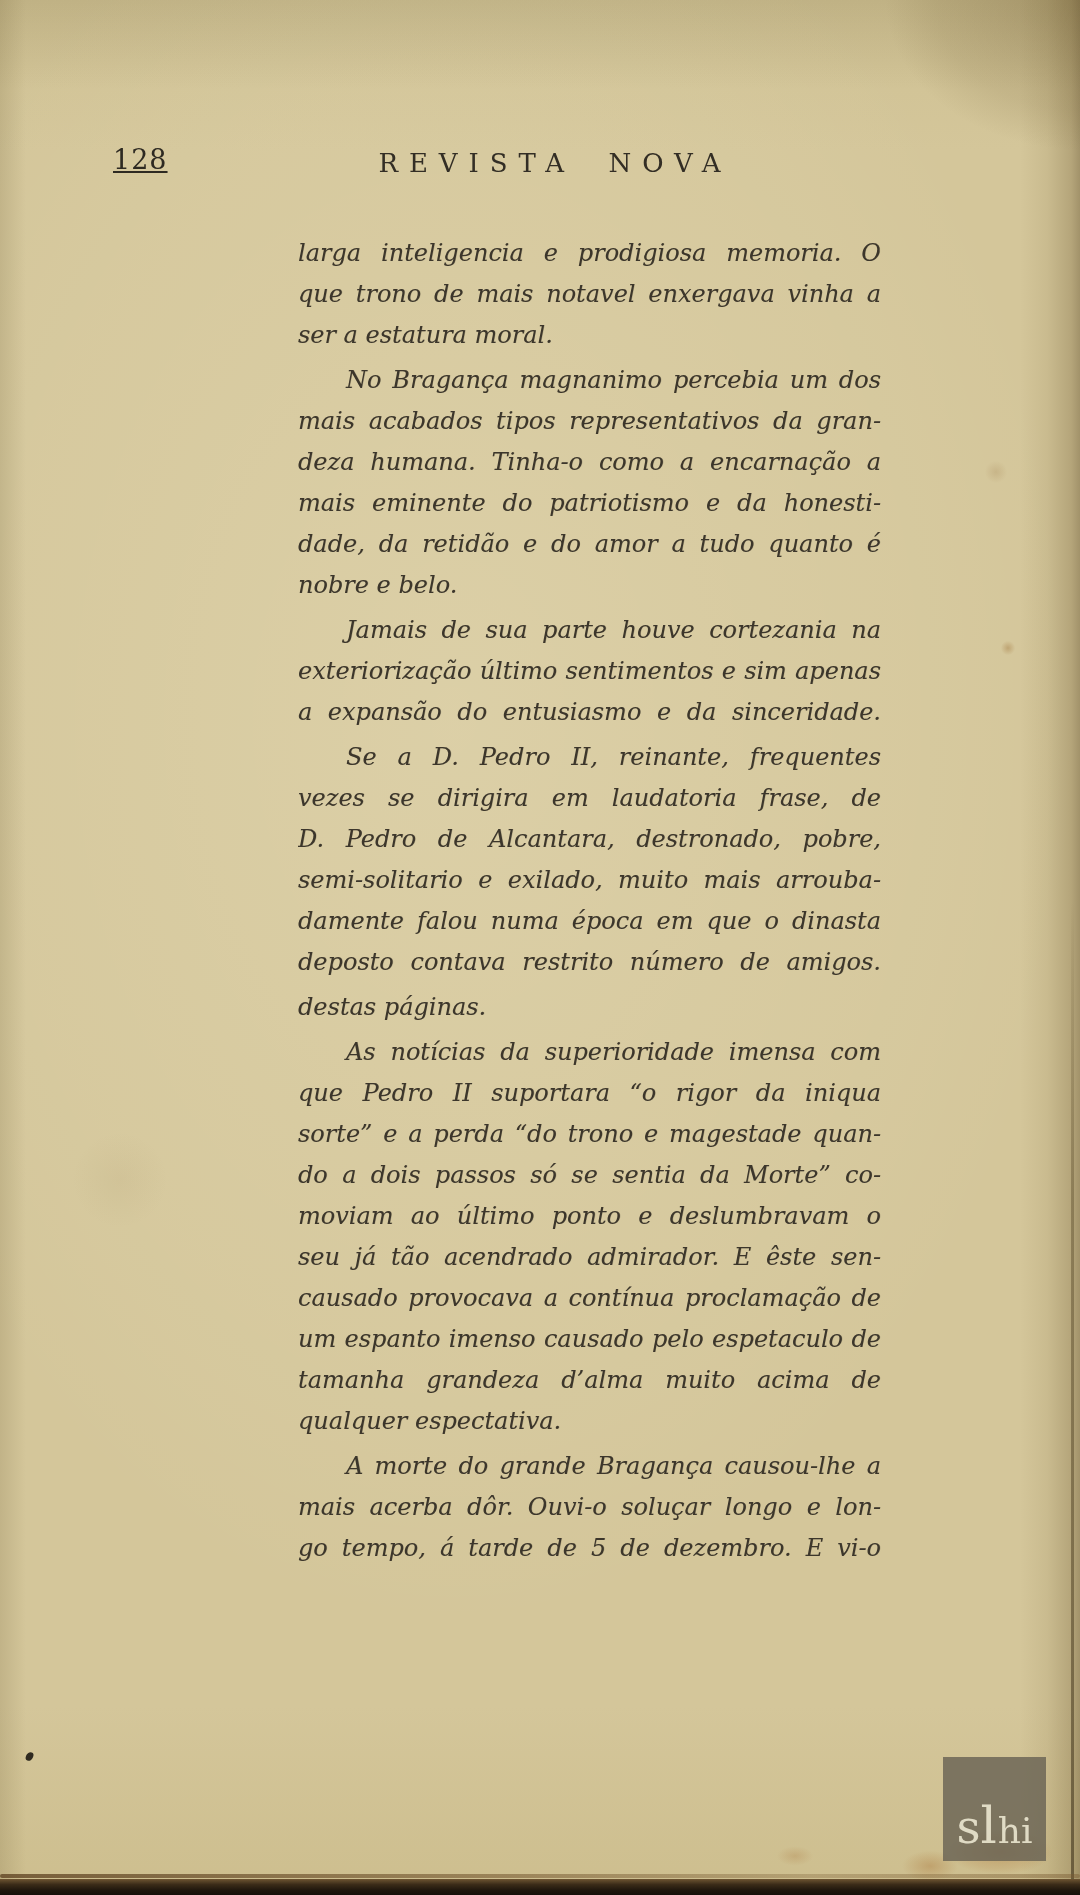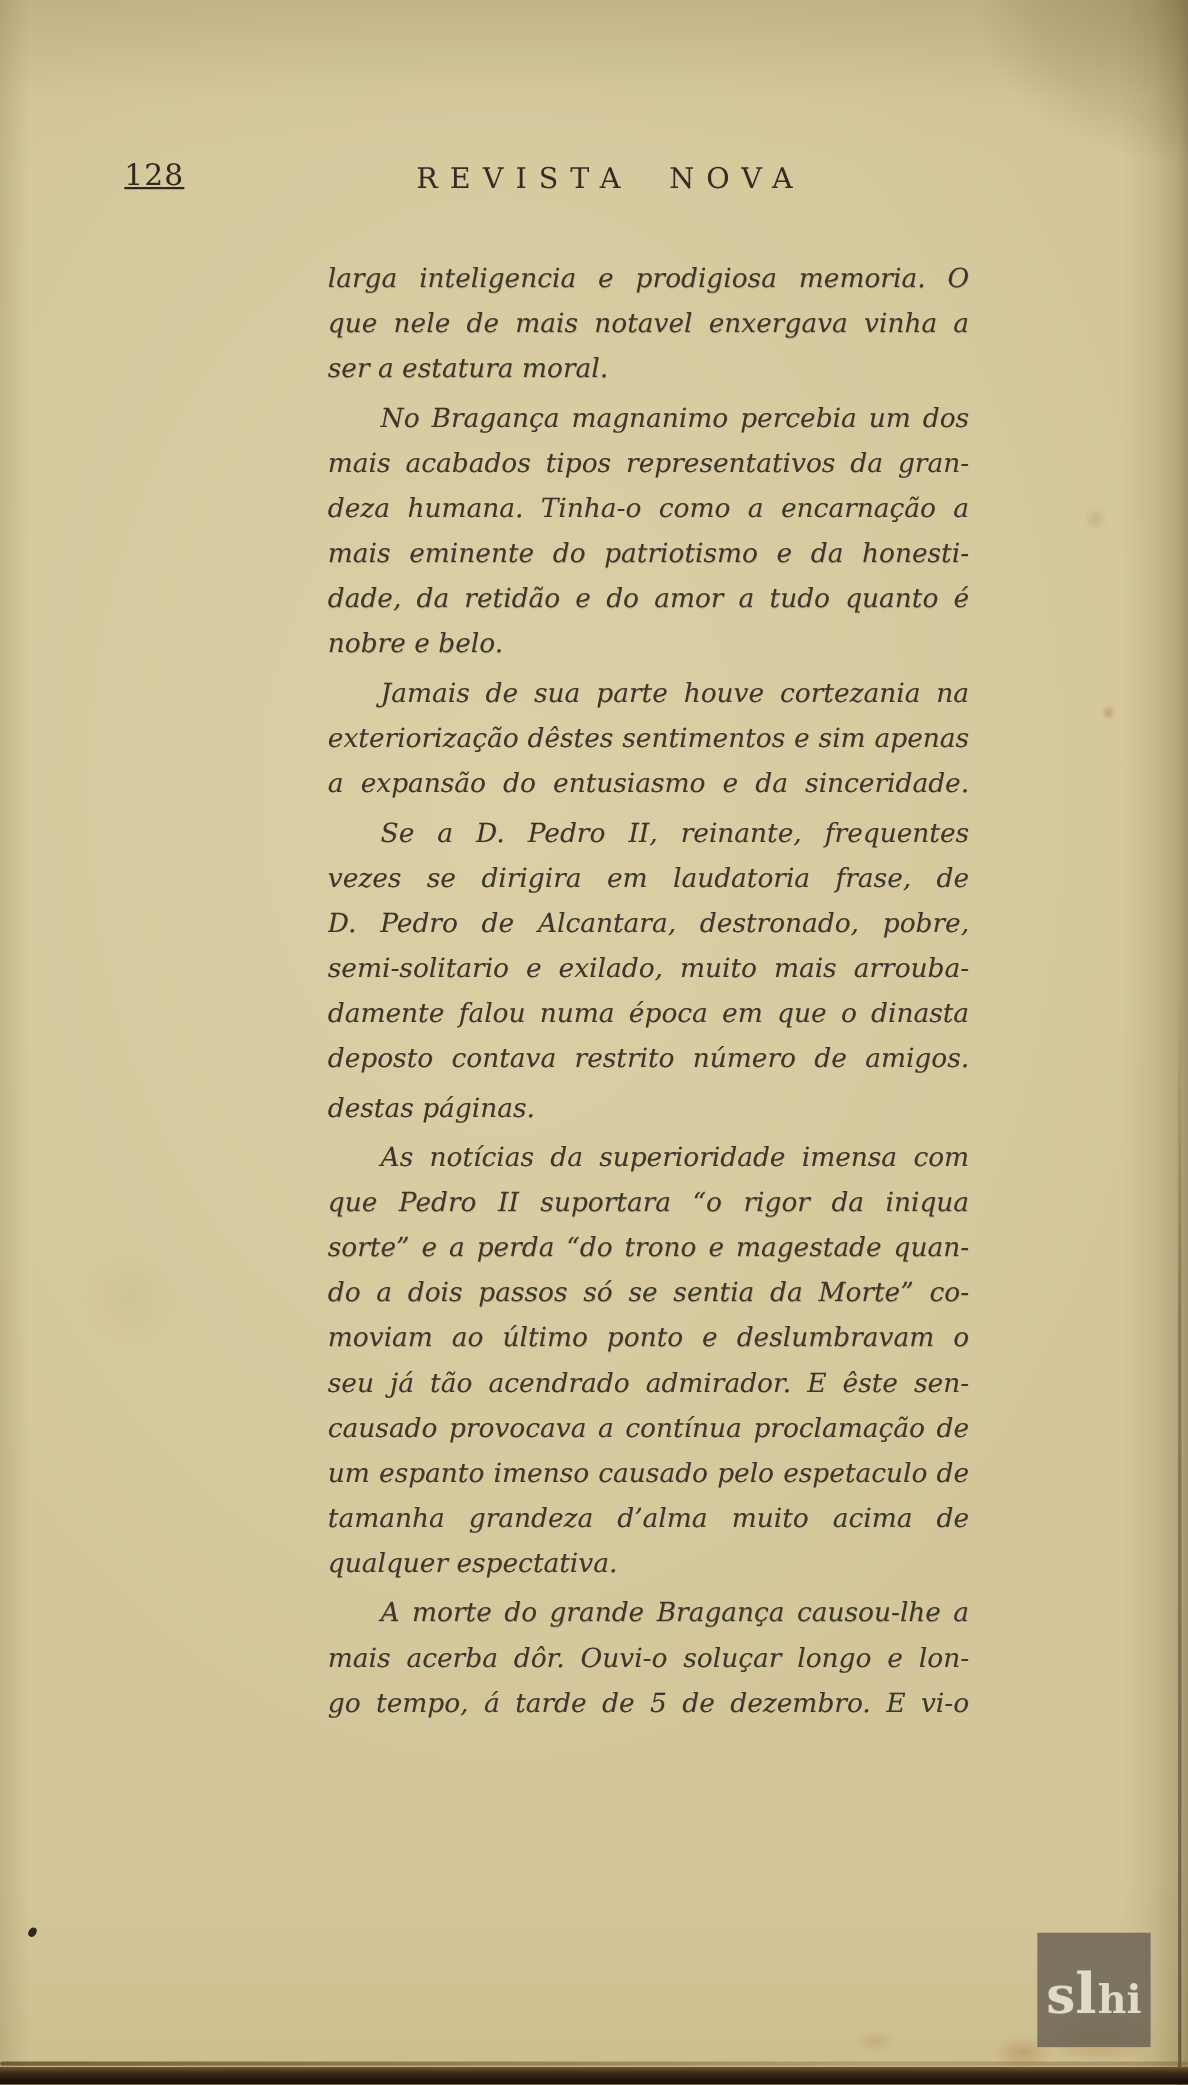--- a/index.html
+++ b/index.html
@@ -83,21 +83,21 @@
   .line.indent { padding-left: 48px; box-sizing: border-box; }
   
   .watermark {
     position: absolute; left: 943px; top: 1757px; width: 103px; height: 104px;
     background: rgba(105,99,84,0.82);
     display: flex; align-items: flex-end; justify-content: center;
   }
   .watermark-text {
     color: rgba(230,224,202,0.95);
     font-family: "DejaVu Serif", serif;
-    line-height: 0.9; padding-bottom: 24px; white-space: nowrap; font-weight: bold;
+    line-height: 0.9; padding-bottom: 12px; white-space: nowrap;
   }
   .wm-s { font-size: 47px; }
   .wm-l { font-size: 51px; letter-spacing: 1px; }
   .wm-h { font-size: 36px; }
   .wm-i { font-size: 36px; }
 </style>
 </head>
 <body>
 
 <div class="page">
@@ -109,34 +109,34 @@
   <div class="edge-crease"></div>
   <div class="stains"></div>
   <div class="speck"></div>
 
   <div class="page-number">128</div>
   <div class="journal-title">REVISTA NOVA</div>
 
   <div class="body-text">
       <div class="paragraph">
         <div class="line just">larga inteligencia e prodigiosa memoria. O</div>
-        <div class="line just">que nele de mais notavel enxergava vinha a</div>
+        <div class="line just">que trono de mais notavel enxergava vinha a</div>
         <div class="line">ser a estatura moral.</div>
       </div>
       <div class="paragraph">
         <div class="line just indent">No Bragança magnanimo percebia um dos</div>
         <div class="line just">mais acabados tipos representativos da gran-</div>
         <div class="line just">deza humana. Tinha-o como a encarnação a</div>
         <div class="line just">mais eminente do patriotismo e da honesti-</div>
         <div class="line just">dade, da retidão e do amor a tudo quanto é</div>
         <div class="line">nobre e belo.</div>
       </div>
       <div class="paragraph">
         <div class="line just indent">Jamais de sua parte houve cortezania na</div>
-        <div class="line just">exteriorização dêstes sentimentos e sim apenas</div>
+        <div class="line just">exteriorização último sentimentos e sim apenas</div>
         <div class="line just">a expansão do entusiasmo e da sinceridade.</div>
       </div>
       <div class="paragraph">
         <div class="line just indent">Se a D. Pedro II, reinante, frequentes</div>
         <div class="line just">vezes se dirigira em laudatoria frase, de</div>
         <div class="line just">D. Pedro de Alcantara, destronado, pobre,</div>
         <div class="line just">semi-solitario e exilado, muito mais arrouba-</div>
         <div class="line just">damente falou numa época em que o dinasta</div>
         <div class="line just">deposto contava restrito número de amigos.</div>
       </div>

